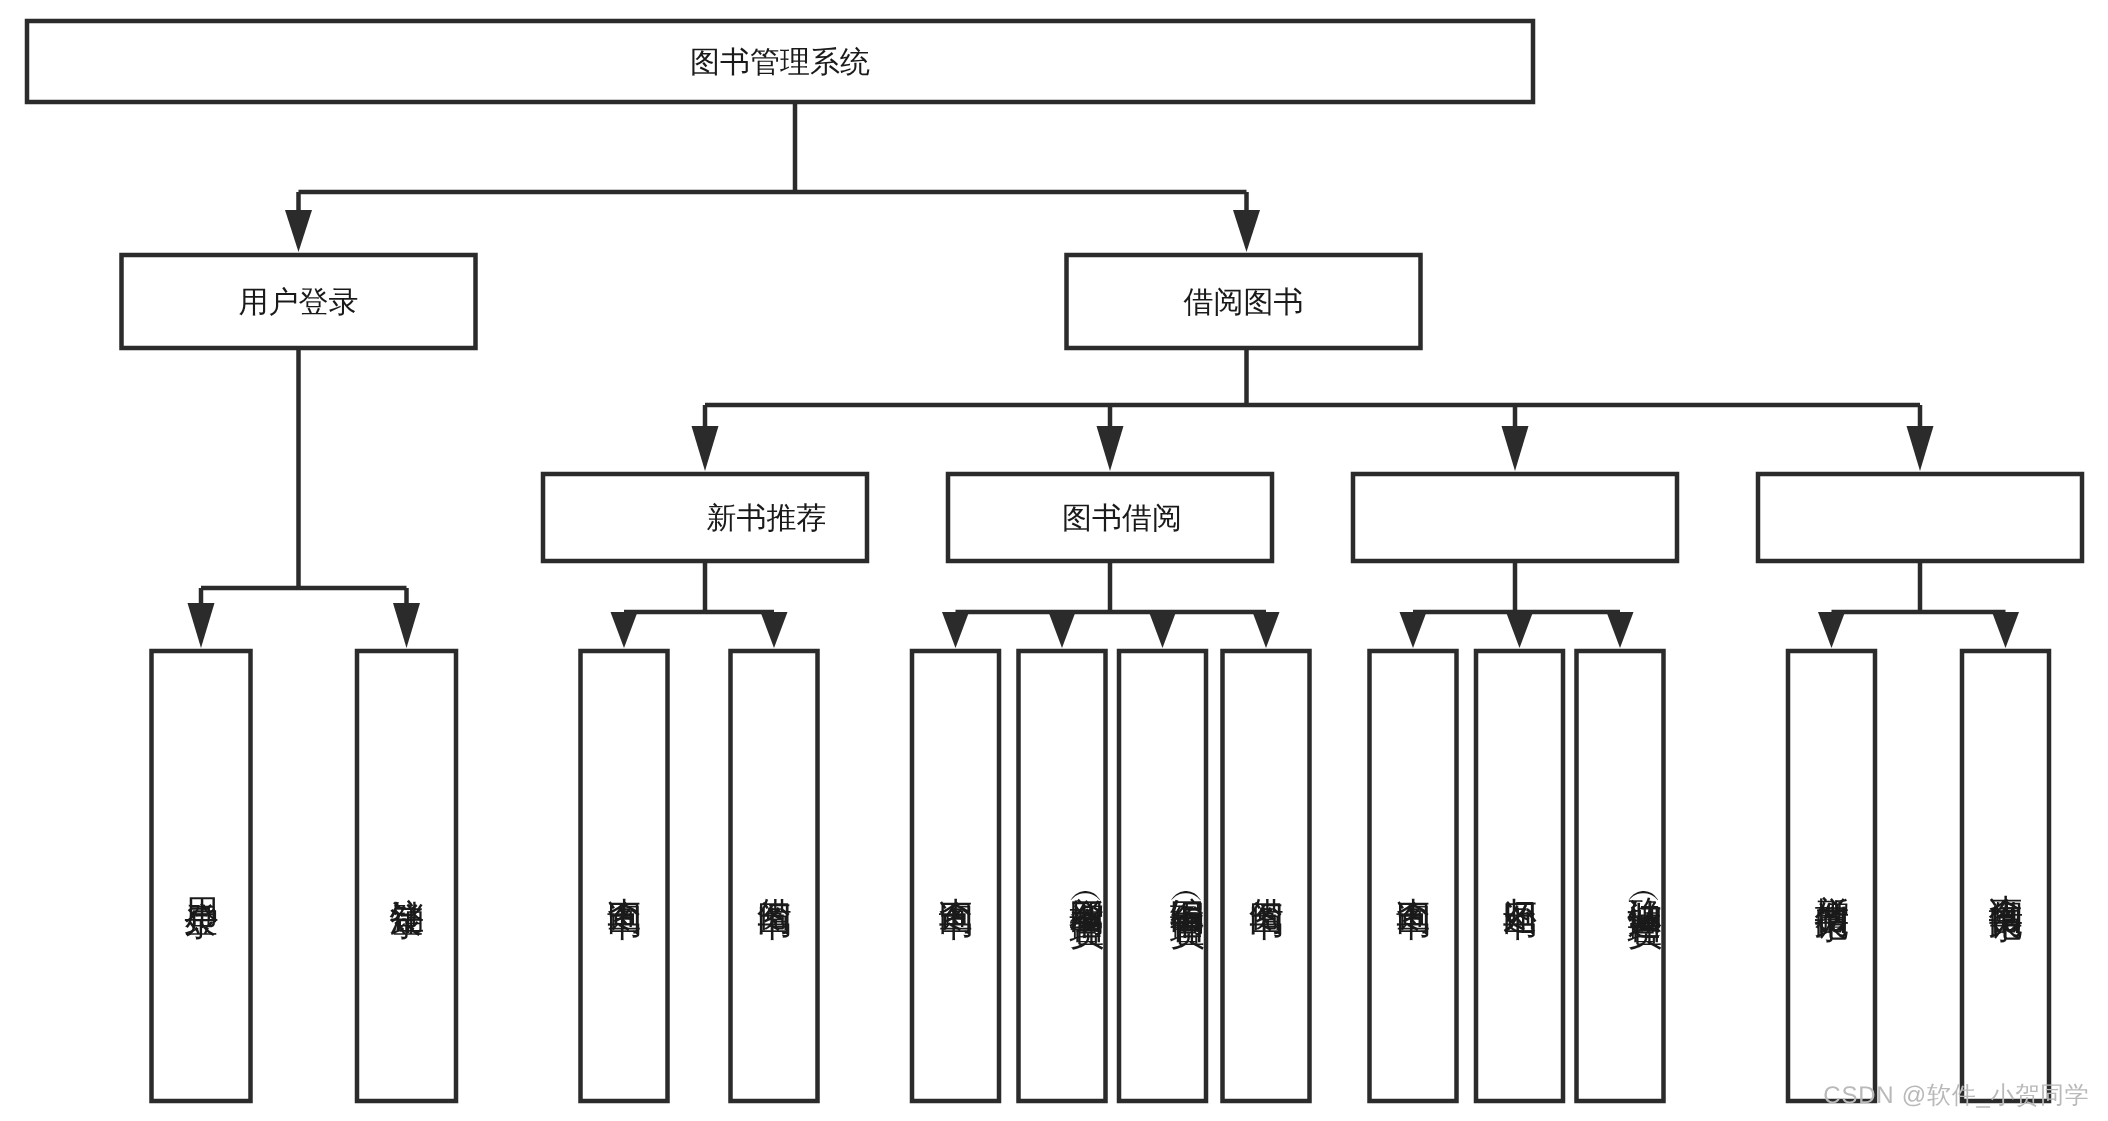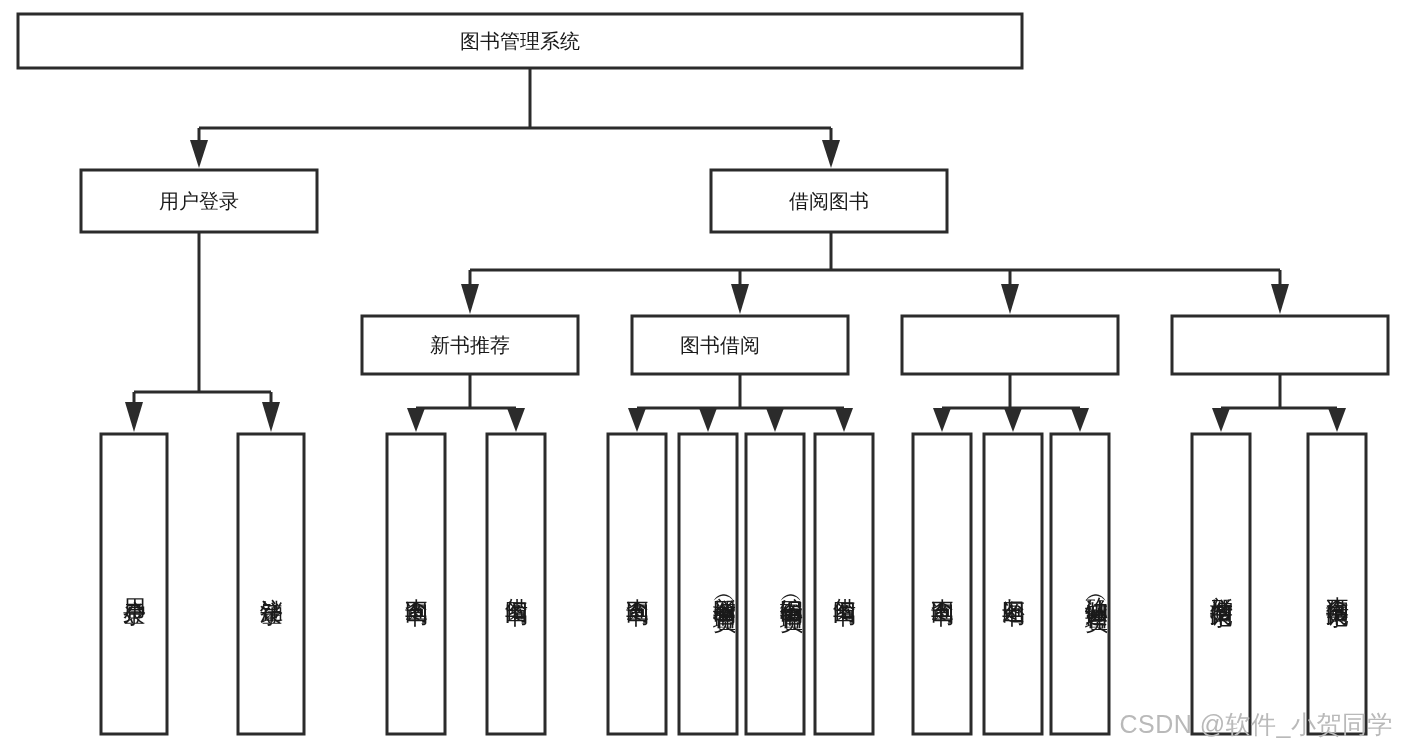--- a/index.html
+++ b/index.html
@@ -61,21 +61,21 @@
     font-size: 20px;
     color: #1a1a1a;
     pointer-events: none;
     white-space: nowrap;
   }
   #watermark {
     position: absolute;
     right: 12px;
     bottom: 6px;
     font-family: "Liberation Sans", "DejaVu Sans", sans-serif;
-    font-size: 25px;
+    font-size: 16px;
     color: #b9b9b9;
     letter-spacing: 0.5px;
     user-select: none;
     pointer-events: none;
   }
 </style>
 </head>
 <body>
 
 <div id="diagram-root">
@@ -167,22 +167,22 @@
     <rect class="node-rect" x="984" y="434" width="58" height="300"></rect>
     <rect class="node-rect" x="1051" y="434" width="58" height="300"></rect>
 
     <rect class="node-rect" x="1192" y="434" width="58" height="300"></rect>
     <rect class="node-rect" x="1308" y="434" width="58" height="300"></rect>
   </svg>
 
   <div class="htext-wrap" style="left:18px;  top:14px;  width:1004px; height:54px;">图书管理系统</div>
   <div class="htext-wrap" style="left:81px;  top:170px; width:236px; height:62px;">用户登录</div>
   <div class="htext-wrap" style="left:711px; top:170px; width:236px; height:62px;">借阅图书</div>
-  <div class="htext-wrap" style="left:362px; top:316px; width:216px; height:58px;">新书推荐</div>
-  <div class="htext-wrap" style="left:612px; top:316px; width:216px; height:58px;">图书借阅</div>
+  <div class="htext-wrap" style="left:362px; top:316px; width:216px; height:58px;padding-left:41px;">新书推荐</div>
+  <div class="htext-wrap" style="left:640px; top:316px; width:216px; height:58px;">图书借阅</div>
 
   <div class="vtext-wrap" style="left:101px; top:434px; width:66px; height:300px;">用户登录</div>
   <div class="vtext-wrap" style="left:238px; top:434px; width:66px; height:300px;">注销登录</div>
 
   <div class="vtext-wrap" style="left:387px; top:434px; width:58px; height:300px;">查询图书</div>
   <div class="vtext-wrap" style="left:487px; top:434px; width:58px; height:300px;">借阅图书</div>
 
   <div class="vtext-wrap" style="left:608px; top:434px; width:58px; height:300px;">查询图书</div>
   <div class="vtext-wrap" style="left:679px; top:434px; width:58px; height:300px; align-items:flex-start; padding-top:8px; box-sizing:border-box;">新增图书（管理员）</div>
   <div class="vtext-wrap" style="left:746px; top:434px; width:58px; height:300px; align-items:flex-start; padding-top:8px; box-sizing:border-box;">编辑图书（管理员）</div>

